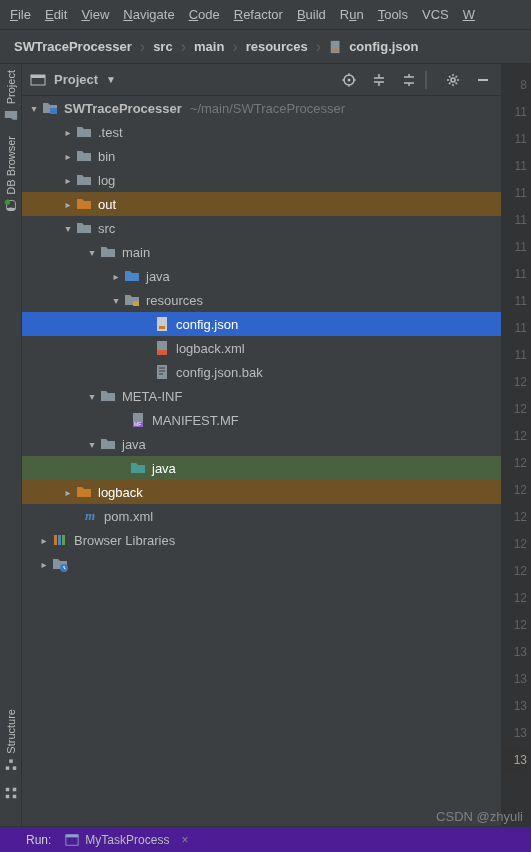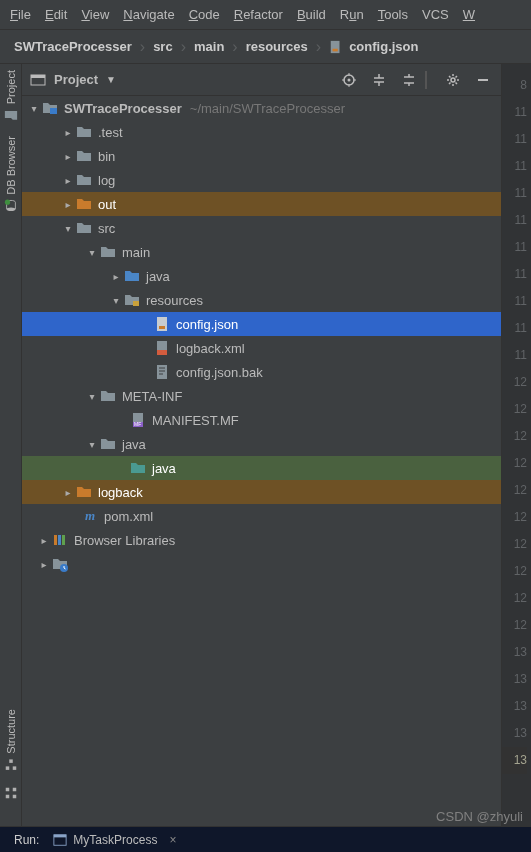--- a/index.html
+++ b/index.html
@@ -33,21 +33,21 @@
   .row.tgt-hl { background:#6e5125; color:#fff; }
   .row.java-hl { background:#4a613f; color:#fff; }
   .arrow { width:12px; text-align:center; color:#aaa; font-size:10px; }
   .lbl { margin-left:6px; }
   .dim { color:#777; margin-left:8px; font-style:normal; }
   .icn { width:16px; height:16px; display:inline-flex; align-items:center; justify-content:center; margin-left:2px;}
   
   .gutter { width:30px; background:#313335; color:#606366; font-family:Consolas,monospace; font-size:12px; text-align:right; padding-right:4px; padding-top:8px; line-height:27px; border-left:1px solid #323232;}
   .gutter .ghl { background:#323232; color:#a3a38f; }
 
-  .bottombar { position:absolute; bottom:0; left:0; right:0; height:26px; background:#0f172a; border-top:1px solid #323232; display:flex; align-items:center; padding-left:14px; gap:14px; }
+  .bottombar { position:absolute; bottom:0; left:0; right:0; height:26px; background:#4c1d95; border-top:1px solid #323232; display:flex; align-items:center; padding-left:26px; gap:14px; }
   .bottombar .runlbl { color:#ccc; font-size:12px; }
   .bottombar .tab { display:flex; align-items:flex-start; gap:6px; color:#bbb; font-size:12px;}
   .bottombar .close-x { color:#888; margin-left:6px;}
 
   .watermark { position:absolute; bottom:28px; right:8px; font-size:13px; color:#808080; }
 
   
   .fld-gray { fill:#87939a; }
   .fld-blue { fill:#4a86c7; }
   .fld-orange { fill:#c97b2c; }

